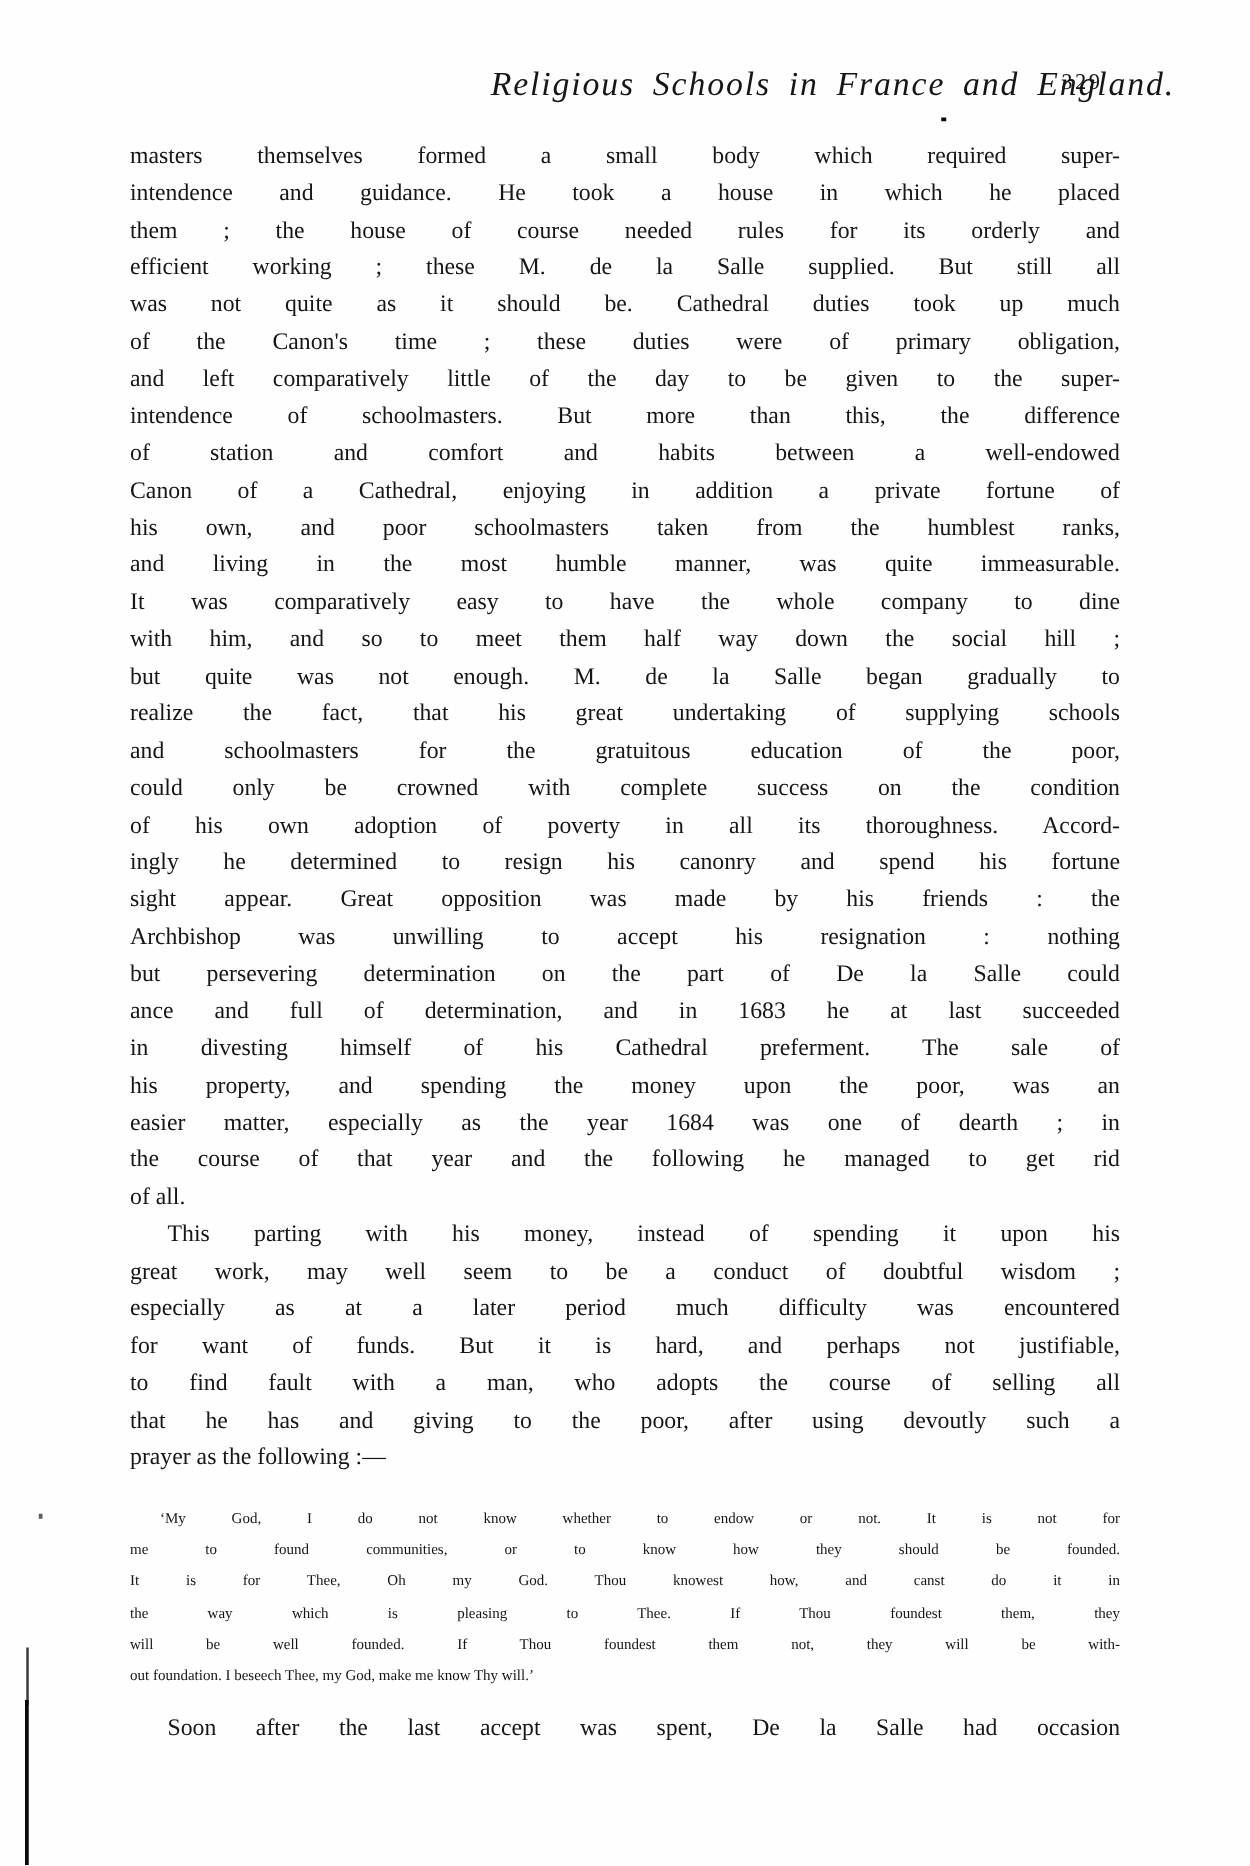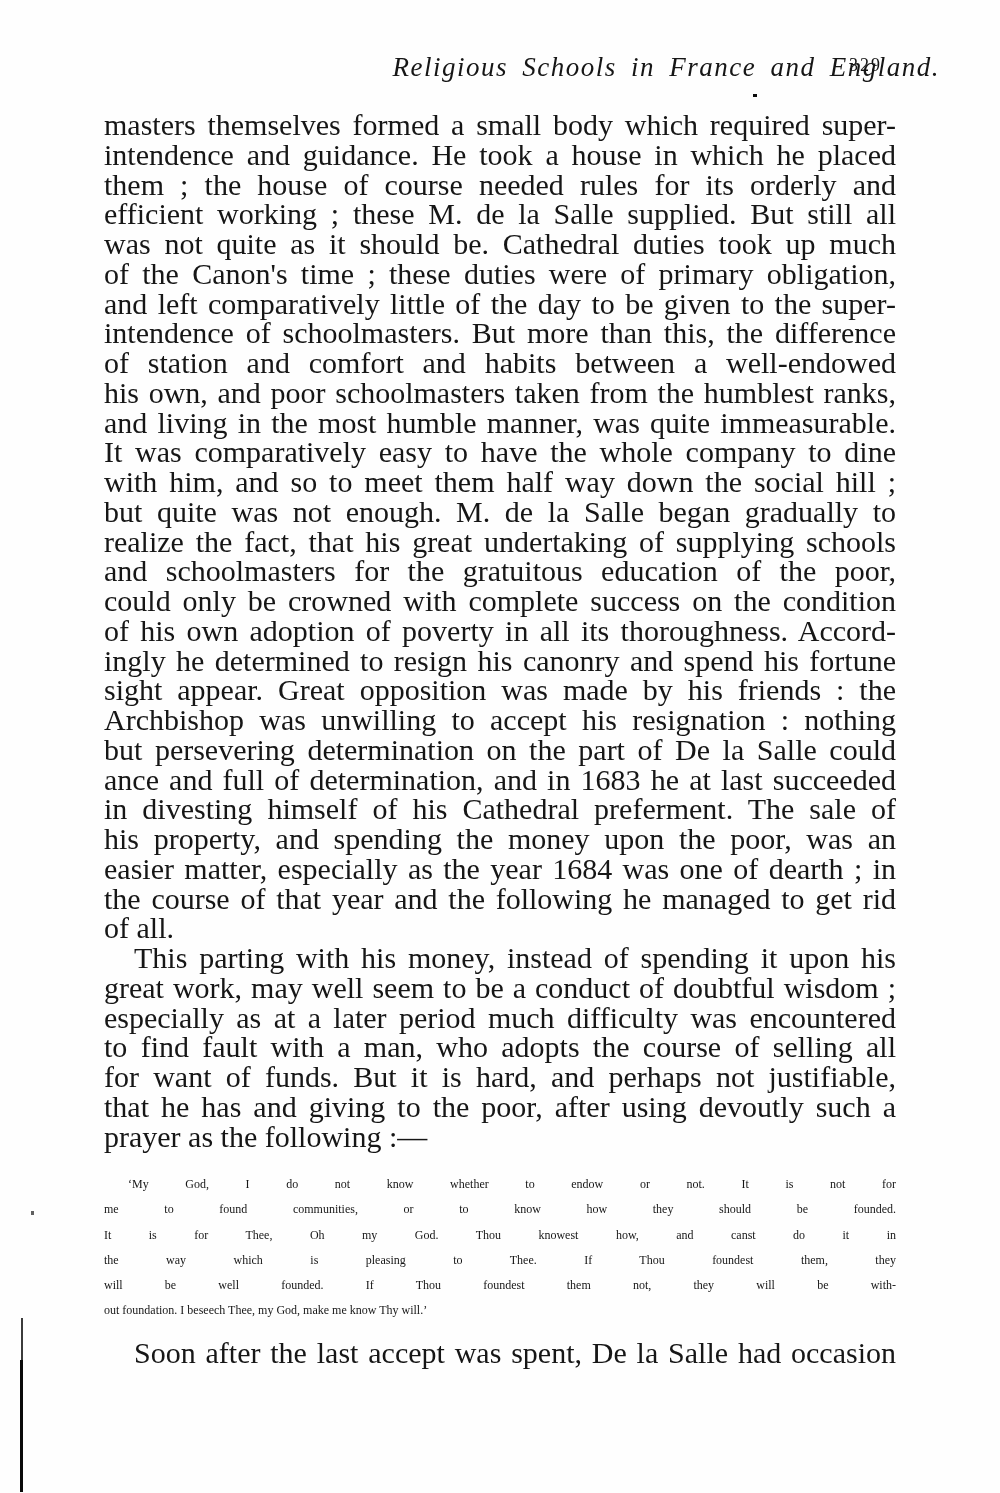--- a/index.html
+++ b/index.html
@@ -27,21 +27,21 @@
     white-space: nowrap;
   }
   .page-number {
     position: absolute; right: 118px; top: 3px;
     font-size: 18px; letter-spacing: 2px;
   }
   
   .bodycol {
     position: absolute; left: 104px; top: 110px; width: 792px;
   }
-  .p { margin: 0; font-size: 30px; line-height: 29.75px; }
+  .p { margin: 0; font-size: 19px; line-height: 29.75px; }
   .p .ln { text-align: justify; text-align-last: justify; white-space: normal; }
   .p .ln.last { text-align: center; text-align-last: left; }
   .p .ln.ind { padding-left: 30px; }
   .p.quote { font-size: 12px; line-height: 25.2px; margin-top: 21px; }
   .p.quote .ln.ind { padding-left: 24px; }
   .p.closing { margin-top: 15px; }
   
   .artifact { position: absolute; background: #0a0a0a; }
   .art-vline-thin  { left: 21px; top: 1318px; width: 1.5px; height: 46px; opacity: .8; }
   .art-vline-solid { left: 20px; top: 1360px; width: 3px;  height: 132px; }
@@ -62,20 +62,21 @@
       <div class="p">
         <div class="ln">masters themselves formed a small body which required super-</div>
         <div class="ln">intendence and guidance.  He took a house in which he placed</div>
         <div class="ln">them ;  the house of course needed rules for its orderly and</div>
         <div class="ln">efficient working ;  these M. de la Salle supplied.  But still all</div>
         <div class="ln">was not quite as it should be.  Cathedral duties took up much</div>
         <div class="ln">of the Canon's time ;  these duties were of primary obligation,</div>
         <div class="ln">and left comparatively little of the day to be given to the super-</div>
         <div class="ln">intendence of schoolmasters.  But more than this, the difference</div>
         <div class="ln">of station and comfort and habits between a well-endowed</div>
+        <div class="ln">Canon of a Cathedral, enjoying in addition a private fortune of</div>
         <div class="ln">his own, and poor schoolmasters taken from the humblest ranks,</div>
         <div class="ln">and living in the most humble manner, was quite immeasurable.</div>
         <div class="ln">It was comparatively easy to have the whole company to dine</div>
         <div class="ln">with him, and so to meet them half way down the social hill ;</div>
         <div class="ln">but quite was not enough.  M. de la Salle began gradually to</div>
         <div class="ln">realize the fact, that his great undertaking of supplying schools</div>
         <div class="ln">and schoolmasters for the gratuitous education of the poor,</div>
         <div class="ln">could only be crowned with complete success on the condition</div>
         <div class="ln">of his own adoption of poverty in all its thoroughness.  Accord-</div>
         <div class="ln">ingly he determined to resign his canonry and spend his fortune</div>
@@ -86,22 +87,22 @@
         <div class="ln">in divesting himself of his Cathedral preferment.  The sale of</div>
         <div class="ln">his property, and spending the money upon the poor, was an</div>
         <div class="ln">easier matter, especially as the year 1684 was one of dearth ;  in</div>
         <div class="ln">the course of that year and the following he managed to get rid</div>
         <div class="ln last">of all.</div>
       </div>
       <div class="p">
         <div class="ln ind">This parting with his money, instead of spending it upon his</div>
         <div class="ln">great work, may well seem to be a conduct of doubtful wisdom ;</div>
         <div class="ln">especially as at a later period much difficulty was encountered</div>
+        <div class="ln">for want of funds.  But it is hard, and perhaps not justifiable,</div>
         <div class="ln">to find fault with a man, who adopts the course of selling all</div>
-        <div class="ln">for want of funds.  But it is hard, and perhaps not justifiable,</div>
         <div class="ln">that he has and giving to the poor, after using devoutly such a</div>
         <div class="ln last">prayer as the following :—</div>
       </div>
       <div class="p quote">
         <div class="ln ind">‘My God, I do not know whether to endow or not.  It is not for</div>
         <div class="ln">me to found communities, or to know how they should be founded.</div>
         <div class="ln">It is for Thee, Oh my God.  Thou knowest how, and canst do it in</div>
         <div class="ln">the way which is pleasing to Thee.  If Thou foundest them, they</div>
         <div class="ln">will be well founded.  If Thou foundest them not, they will be with-</div>
         <div class="ln last">out foundation.  I beseech Thee, my God, make me know Thy will.’</div>

